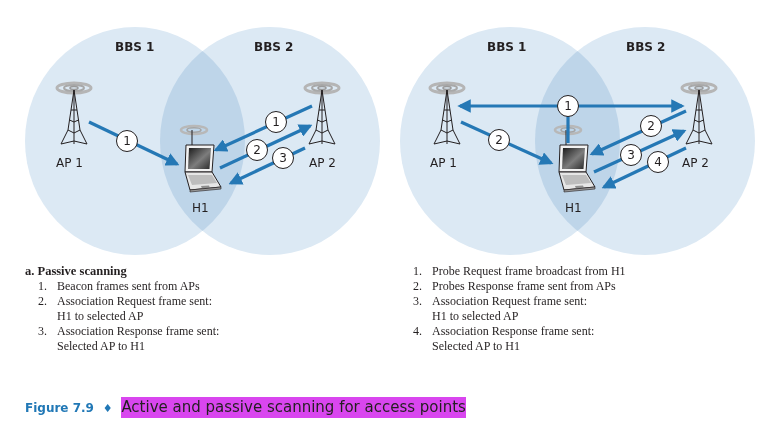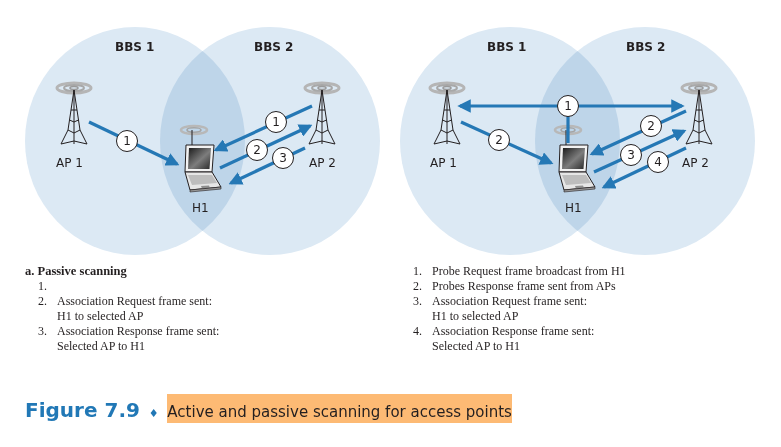--- a/index.html
+++ b/index.html
@@ -5,23 +5,23 @@
     html, body { margin: 0; padding: 0; background: #ffffff; }
     body { width: 781px; height: 447px; position: relative; overflow: hidden;
            font-family: "DejaVu Sans", "Liberation Sans", sans-serif; color: #231f20; }
     svg.diagram { position: absolute; left: 0; top: 0; }
     .bss-label { font-family: "DejaVu Sans", sans-serif; font-weight: bold; font-size: 12px; fill: #231f20; }
     .node-label { font-family: "DejaVu Sans", sans-serif; font-size: 12px; fill: #231f20; }
     .num { font-family: "DejaVu Sans", sans-serif; font-size: 12px; fill: #231f20; text-anchor: middle; dominant-baseline: central; }
     .legend { position: absolute; font-size: 12px; line-height: 15px; font-family: Liberation Serif, serif; }
     .legend .title { font-weight: bold; font-size: 12.5px; }
     .caption { position: absolute; left: 25px; top: 398px; font-size: 15px; white-space: nowrap; }
-    .caption .fig { color: #2178b6; font-weight: bold; font-size: 20px; }
+    .caption .fig { color: #2178b6; font-weight: bold; font-size: 12px; }
     .caption .diamond { color: #2178b6; font-size: 11px; margin: 0 4px; }
-    .caption .text { background: #fdba74; padding: 9px 0 2px 0; }
+    .caption .text { background: #d946ef; padding: 1px 0 2px 0; }
   </style>
 </head>
 <body>
 
 <svg class="diagram" width="781" height="447" viewBox="0 0 781 447">
   <defs>
     <marker id="ah" viewBox="0 0 10 10" refX="8" refY="5" markerWidth="4.2" markerHeight="4.2" orient="auto">
       <path d="M0,0 L10,5 L0,10 z" fill="#2578b5"></path>
     </marker>
     <clipPath id="clipL1">
@@ -159,20 +159,23 @@
       <text class="num" x="658" y="162">4</text>
     </g>
   </g>
 </svg>
 
 <div class="legend" style="left:25px; top:264px;">
   <div class="title">a. Passive scanning</div>
   <div id="passive-list">
       <div style="display: flex; padding-left: 13px;">
         <span style="width: 19px; flex: 0 0 auto;">1.</span>
+        <div>
+          <div>Beacon frames sent from APs</div>
+        </div>
       </div>
       <div style="display: flex; padding-left: 13px;">
         <span style="width: 19px; flex: 0 0 auto;">2.</span>
         <div>
           <div>Association Request frame sent:</div>
           <div>H1 to selected AP</div>
         </div>
       </div>
       <div style="display: flex; padding-left: 13px;">
         <span style="width: 19px; flex: 0 0 auto;">3.</span>

